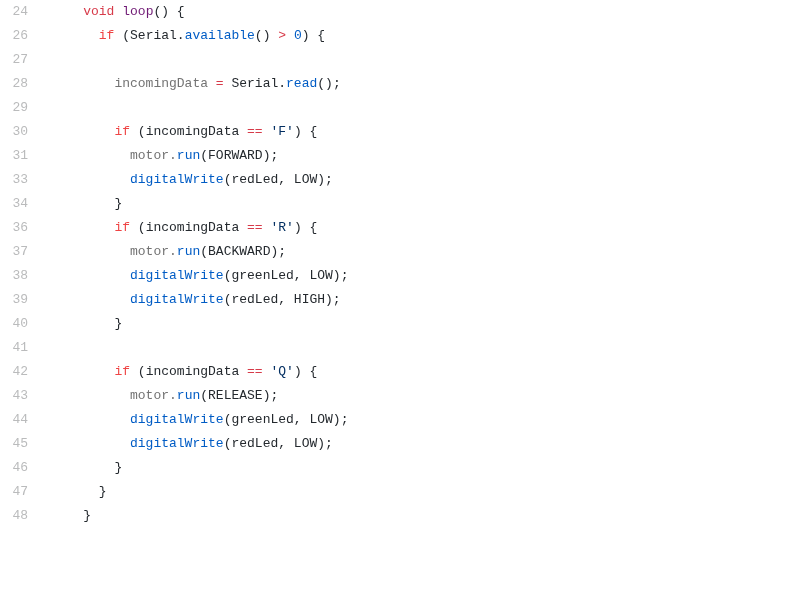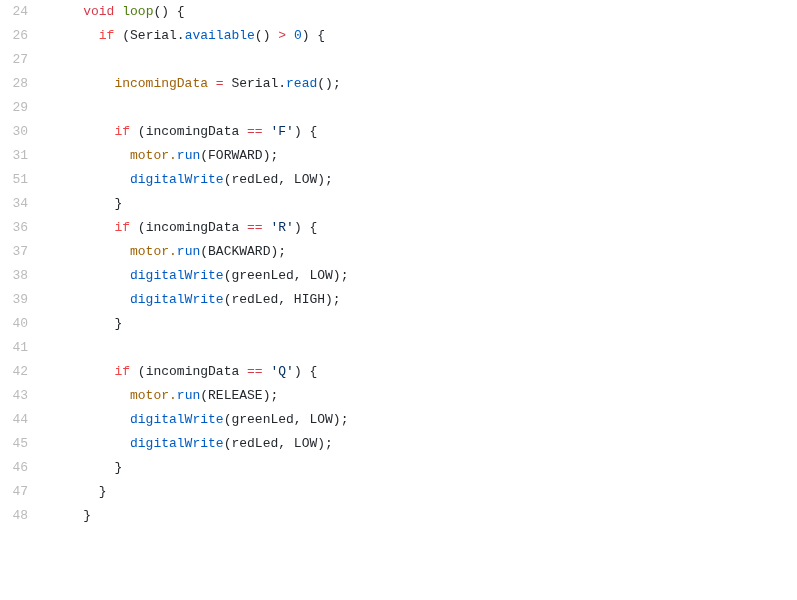--- a/index.html
+++ b/index.html
@@ -29,23 +29,23 @@
     color: #babbbc;
     user-select: none;
     flex-shrink: 0;
   }
   .code {
     white-space: pre;
     padding-left: 10px;
   }
   .kw-type { color: #d73a49; }        
   .kw-ctrl { color: #ef4444; }        
-  .fn-def  { color: #4d7c0f; }        
+  .fn-def  { color: #701a75; }        
   .fn-call { color: #005cc5; text-align: right; }        
-  .ident   { color: #a16207; }
+  .ident   { color: #737373; }
   .num     { color: #005cc5; }        
   .str     { color: #032f62; }        
   .cmt     { color: #6a737d; }        
   .op      { color: #d73a49; }        
   .punct   { color: #24292e; }
 </style>
 </head>
 <body>
 
 <div class="code-container" id="code-root">
@@ -71,21 +71,21 @@
     </div>
     <div class="line">
       <div class="gutter">30</div>
       <div class="code"><span>        </span><span class="kw-ctrl">if</span><span class="punct"> (incomingData </span><span class="op">==</span><span> </span><span class="str">'F'</span><span class="punct">) {</span></div>
     </div>
     <div class="line">
       <div class="gutter">31</div>
       <div class="code"><span class="ident">          motor.</span><span class="fn-call">run</span><span class="punct">(FORWARD);</span></div>
     </div>
     <div class="line">
-      <div class="gutter">51</div>
+      <div class="gutter">33</div>
       <div class="code"><span>          </span><span class="fn-call">digitalWrite</span><span class="punct">(redLed, LOW);</span></div>
     </div>
     <div class="line">
       <div class="gutter">34</div>
       <div class="code"><span class="punct">        }</span></div>
     </div>
     <div class="line">
       <div class="gutter">36</div>
       <div class="code"><span>        </span><span class="kw-ctrl">if</span><span class="punct"> (incomingData </span><span class="op">==</span><span> </span><span class="str">'R'</span><span class="punct">) {</span></div>
     </div>

